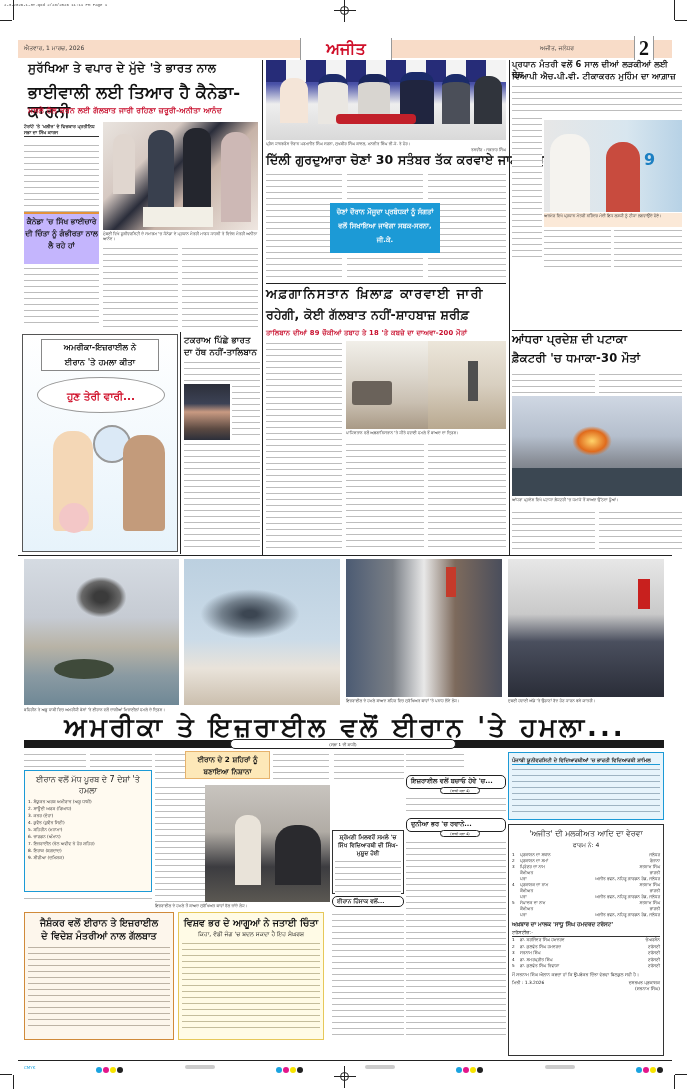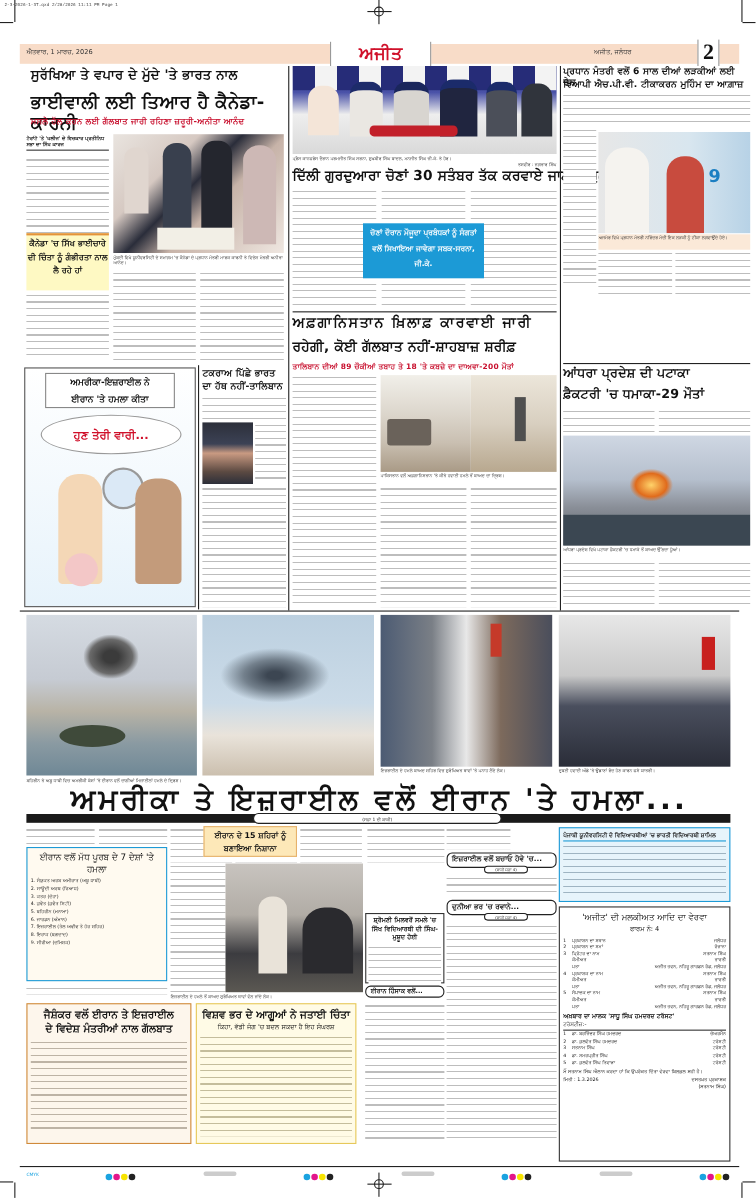--- a/index.html
+++ b/index.html
@@ -60,21 +60,21 @@
 <div class="abs h1 red" style="left:28px;top:107px;width:230px;font-size:7.6px">ਮਸਲੇ ਹੱਲ ਕਰਨ ਲਈ ਗੱਲਬਾਤ ਜਾਰੀ ਰਹਿਣਾ ਜ਼ਰੂਰੀ-ਅਨੀਤਾ ਆਨੰਦ</div>
 <div class="abs" style="left:24px;top:124px;width:75px;font-size:4.6px;line-height:6px;border-bottom:1px solid #333;font-weight:bold">ਟੋਰਾਂਟੋ 'ਤੇ 'ਖਲੀਜ' ਦੇ ਵਿਚਕਾਰ ਪ੍ਰਤੀਨਿਧ ਸਭਾ ਦਾ ਸਿੱਖ ਕਾਰਜ</div>
 <div class="abs txt col" style="left:24px;top:143px;width:75px;height:70px"></div>
 <div class="abs photo" style="left:103px;top:122px;width:155px;height:108px;background:linear-gradient(135deg,#e9e4df 0%,#d6c9c2 30%,#2a2d3a 45%,#c7b3a8 60%,#efe7e1 100%)">
   <div style="position:absolute;left:10px;top:12px;width:22px;height:60px;background:#e0d6cf;border-radius:10px 10px 0 0"></div>
   <div style="position:absolute;left:45px;top:8px;width:26px;height:80px;background:#39404e;border-radius:12px 12px 0 0"></div>
   <div style="position:absolute;left:80px;top:6px;width:28px;height:90px;background:#24262e;border-radius:12px 12px 0 0"></div>
   <div style="position:absolute;left:118px;top:10px;width:30px;height:90px;background:#cdb8b5;border-radius:14px 14px 0 0"></div>
   <div style="position:absolute;left:40px;top:85px;width:70px;height:20px;background:#f2efe6"></div>
 </div>
-<div class="abs creambox" style="left:24px;top:212px;width:75px;height:52px;background:#fef9c3;border:none;border-top:2px solid #e3933a">
+<div class="abs creambox" style="left:24px;top:212px;width:75px;height:52px;background:#c4b5fd;border:none;border-top:2px solid #e3933a">
   <div style="font-size:7.5px;font-weight:bold;text-align:center;line-height:12px;padding-top:2px">ਕੈਨੇਡਾ 'ਚ ਸਿੱਖ ਭਾਈਚਾਰੇ ਦੀ ਚਿੰਤਾ ਨੂੰ ਗੰਭੀਰਤਾ ਨਾਲ ਲੈ ਰਹੇ ਹਾਂ</div>
 </div>
 <div class="abs cap" style="left:103px;top:231px;width:155px;height:12px">ਮੁੰਬਈ ਵਿਖੇ ਯੂਨੀਵਰਸਿਟੀ ਦੇ ਸਮਾਗਮ 'ਚ ਕੈਨੇਡਾ ਦੇ ਪ੍ਰਧਾਨ ਮੰਤਰੀ ਮਾਰਕ ਕਾਰਨੀ ਤੇ ਵਿਦੇਸ਼ ਮੰਤਰੀ ਅਨੀਤਾ ਆਨੰਦ।</div>
 <div class="abs txt col" style="left:24px;top:266px;width:75px;height:62px"></div>
 <div class="abs txt col" style="left:103px;top:246px;width:75px;height:82px"></div>
 <div class="abs txt col" style="left:182px;top:246px;width:76px;height:82px"></div>
 
 <div class="abs vline" style="left:262px;top:60px;height:495px"></div>
 <div class="abs photo" style="left:266px;top:60px;width:240px;height:80px;background:linear-gradient(#2a2f7a 0%,#4a52a8 30%,#eee 55%,#d9d9d9 100%)">
   <div style="position:absolute;left:0;top:0;width:240px;height:22px;background:repeating-linear-gradient(90deg,#262c78 0 20px,#f3f3f3 20px 40px)"></div>
@@ -118,21 +118,21 @@
   <div style="position:absolute;left:6px;top:14px;width:40px;height:78px;background:#f5f3ef;border-radius:18px 18px 0 0"></div>
   <div style="position:absolute;left:62px;top:22px;width:34px;height:70px;background:#c84b3e;border-radius:16px 16px 0 0"></div>
   <div style="position:absolute;left:100px;top:30px;width:36px;height:22px;color:#1c7fc2;font-weight:bold;font-size:16px">9</div>
 </div>
 <div class="abs cap" style="left:544px;top:213px;width:138px;height:14px;background:#fbe9d8">ਅਜਮੇਰ ਵਿਖੇ ਪ੍ਰਧਾਨ ਮੰਤਰੀ ਨਰਿੰਦਰ ਮੋਦੀ ਇਕ ਲੜਕੀ ਨੂੰ ਟੀਕਾ ਲਗਵਾਉਂਦੇ ਹੋਏ।</div>
 <div class="abs txt col" style="left:544px;top:228px;width:67px;height:40px"></div>
 <div class="abs txt col" style="left:614px;top:228px;width:68px;height:40px"></div>
 <div class="abs hline" style="left:512px;top:330px;width:170px"></div>
 
 <div class="abs h1" style="left:512px;top:333px;width:170px;font-size:11.5px">ਆਂਧਰਾ ਪ੍ਰਦੇਸ਼ ਦੀ ਪਟਾਕਾ</div>
-<div class="abs h1" style="left:512px;top:352px;width:170px;font-size:11.5px">ਫ਼ੈਕਟਰੀ 'ਚ ਧਮਾਕਾ-29 ਮੌਤਾਂ</div>
+<div class="abs h1" style="left:512px;top:352px;width:170px;font-size:11.5px">ਫ਼ੈਕਟਰੀ 'ਚ ਧਮਾਕਾ-30 ਮੌਤਾਂ</div>
 <div class="abs txt col" style="left:512px;top:372px;width:83px;height:22px"></div>
 <div class="abs txt col" style="left:599px;top:372px;width:83px;height:22px"></div>
 <div class="abs photo" style="left:512px;top:396px;width:170px;height:100px;background:linear-gradient(#cfd7e3 0%,#b5bfcd 40%,#8a8f98 65%,#535c64 100%)">
   <div style="position:absolute;left:60px;top:30px;width:40px;height:30px;background:radial-gradient(#ffd36a,#e06b1c 50%,transparent 70%)"></div>
   <div style="position:absolute;left:0;top:72px;width:170px;height:28px;background:#3b4752"></div>
 </div>
 <div class="abs cap" style="left:512px;top:497px;width:170px;height:10px">ਆਂਧਰਾ ਪ੍ਰਦੇਸ਼ ਵਿਖੇ ਪਟਾਕਾ ਫ਼ੈਕਟਰੀ 'ਚ ਧਮਾਕੇ ਤੋਂ ਬਾਅਦ ਉੱਠਦਾ ਧੂੰਆਂ।</div>
 <div class="abs txt col" style="left:512px;top:510px;width:83px;height:42px"></div>
 <div class="abs txt col" style="left:599px;top:510px;width:83px;height:42px"></div>
 
@@ -194,21 +194,21 @@
     <div>5. ਬਹਿਰੀਨ (ਮਨਾਮਾ)</div>
     <div>6. ਜਾਰਡਨ (ਅੰਮਾਨ)</div>
     <div>7. ਇਜ਼ਰਾਈਲ (ਤੇਲ ਅਵੀਵ ਤੇ ਹੋਰ ਸ਼ਹਿਰ)</div>
     <div>8. ਇਰਾਕ (ਬਗ਼ਦਾਦ)</div>
     <div>9. ਸੀਰੀਆ (ਦਮਿਸ਼ਕ)</div>
   </div>
 </div>
 <div class="abs txt col" style="left:24px;top:896px;width:128px;height:8px"></div>
 <div class="abs txt col" style="left:155px;top:785px;width:50px;height:120px"></div>
 
-<div class="abs creambox" style="left:185px;top:751px;width:85px;height:28px;text-align:center;font-size:7.2px;font-weight:bold;line-height:12px;padding:2px;background:#fde8b8">ਈਰਾਨ ਦੇ 15 ਸ਼ਹਿਰਾਂ ਨੂੰ ਬਣਾਇਆ ਨਿਸ਼ਾਨਾ</div>
+<div class="abs creambox" style="left:185px;top:751px;width:85px;height:28px;text-align:center;font-size:7.2px;font-weight:bold;line-height:12px;padding:2px;background:#fde8b8">ਈਰਾਨ ਦੇ 2 ਸ਼ਹਿਰਾਂ ਨੂੰ ਬਣਾਇਆ ਨਿਸ਼ਾਨਾ</div>
 
 <div class="abs photo" style="left:205px;top:785px;width:125px;height:117px;background:linear-gradient(#c8c4bf 0%,#b1aca5 40%,#3c3c40 70%,#5b5852 100%)">
   <div style="position:absolute;left:30px;top:30px;width:26px;height:70px;background:#e9e3d9;border-radius:12px 12px 0 0"></div>
   <div style="position:absolute;left:70px;top:40px;width:46px;height:60px;background:#2a2a2e;border-radius:20px 20px 0 0"></div>
 </div>
 <div class="abs cap" style="left:155px;top:903px;width:175px;height:8px">ਇਜ਼ਰਾਈਲ ਦੇ ਹਮਲੇ ਤੋਂ ਬਾਅਦ ਸੁਰੱਖਿਅਤ ਥਾਵਾਂ ਵੱਲ ਜਾਂਦੇ ਲੋਕ।</div>
 
 <div class="abs" style="left:332px;top:830px;width:72px;height:64px;background:#fff;border:1px solid #333;padding:2px">
   <div style="font-size:5.8px;font-weight:bold;text-align:center;line-height:8px">ਸ਼੍ਰੋਮਣੀ ਮਿਲਵਰੋਂ ਸਮਲੇ 'ਚ ਸਿੱਖ ਵਿਦਿਆਰਥੀ ਦੀ ਸਿੰਘ-ਮੁਸ਼ੂਦ ਹੋਈ</div>
   <div class="txt col" style="width:100%;height:38px;margin-top:2px"></div>

